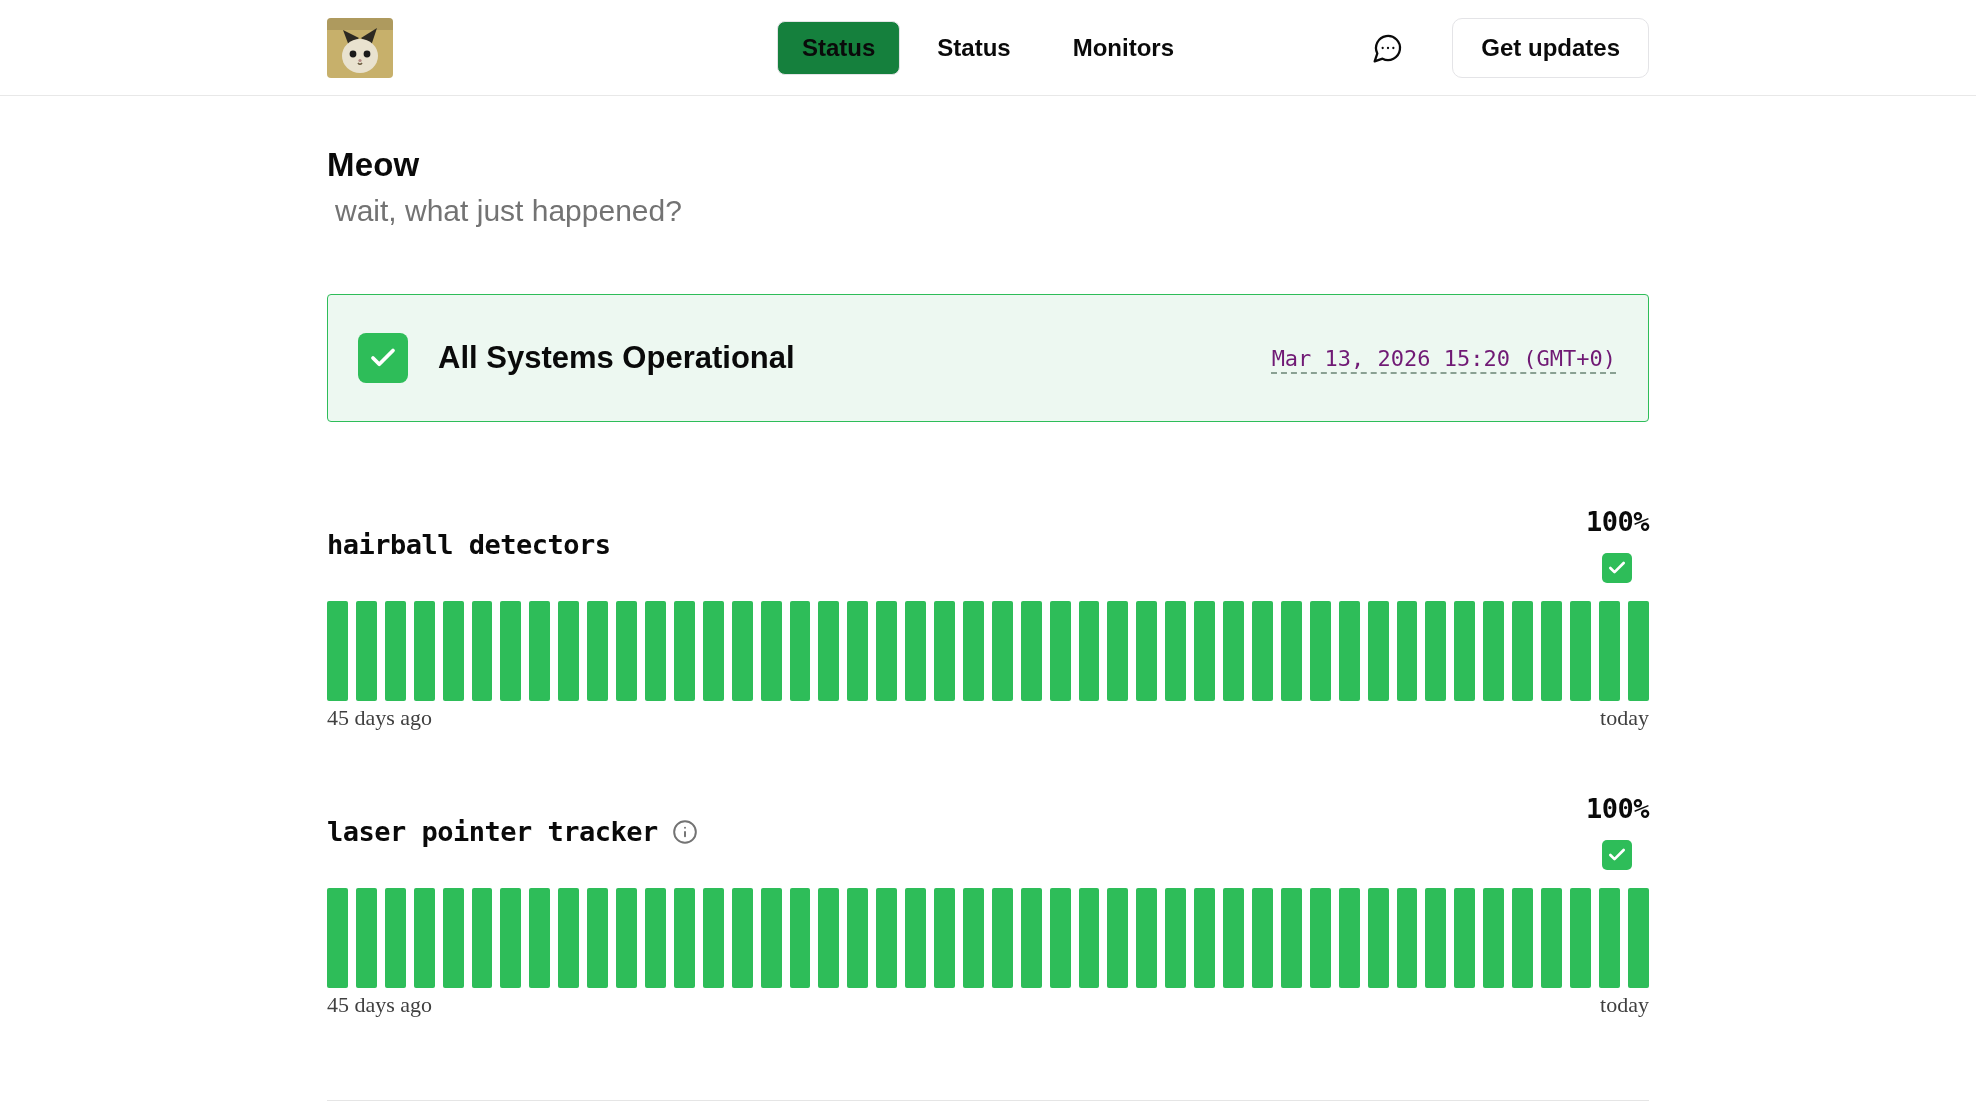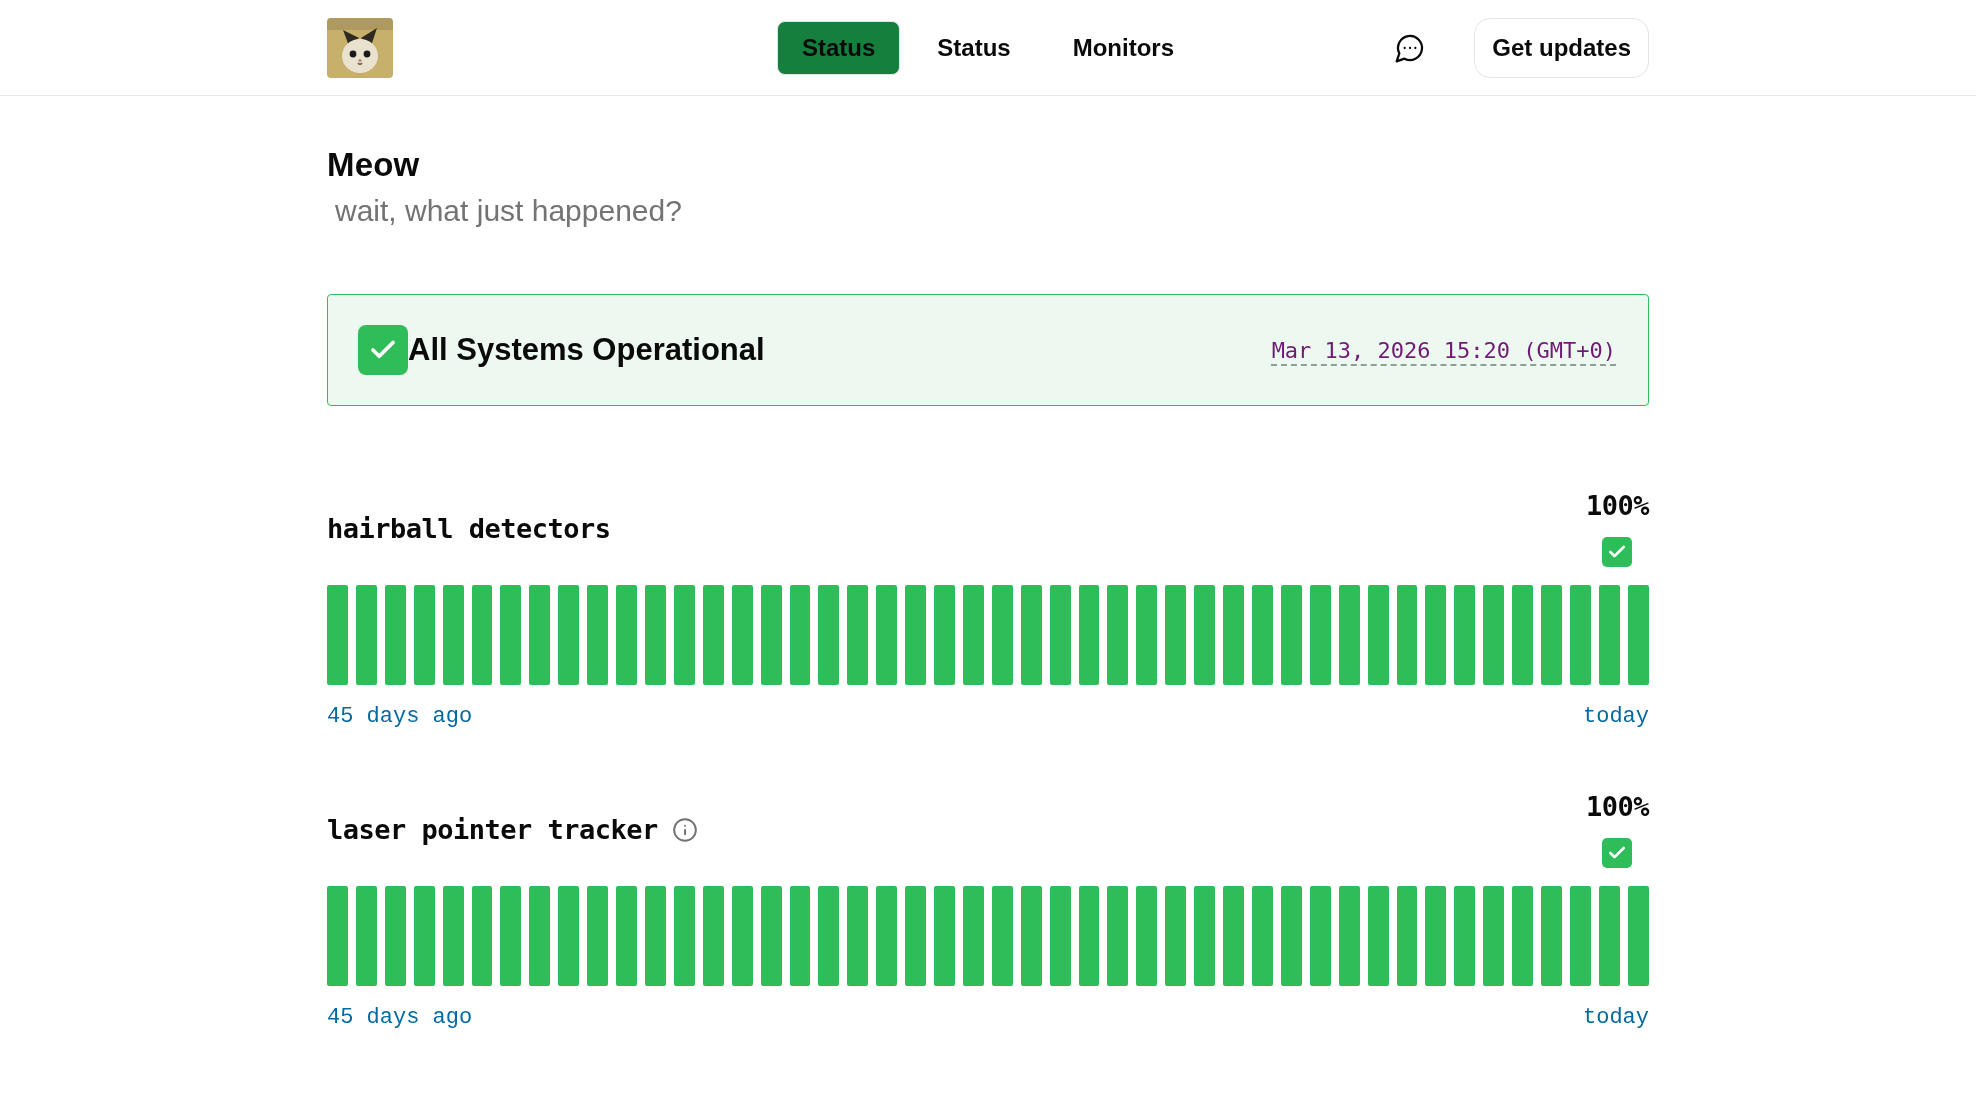--- a/index.html
+++ b/index.html
@@ -52,39 +52,40 @@
     display: flex; align-items: center; justify-content: center;
     cursor: pointer; background: none; border: none; padding: 0;
     color: #0a0a0a;
   }
   .get-updates-btn {
     font-family: "Liberation Sans", sans-serif;
     font-size: 24px; font-weight: 600;
     color: #0a0a0a;
     background: #ffffff;
     border: 1px solid #e4e4e7;
-    border-radius: 16px;
-    padding: 15px 17px;
+    border-radius: 10px;
+    padding: 15px 28px;
     cursor: pointer;
   }
 
   
   main { padding-top: 50px; }
   .page-title { font-size: 33px; font-weight: 700; margin: 0 0 10px 0; letter-spacing: .2px; }
   .page-subtitle { font-size: 30px; color: #737373; margin: 8px; }
 
   
   .status-banner {
     margin-top: 66px;
-    height: 112px;
+    height: 128px;
     background: var(--banner-bg, #edf8f1);
     border: 1px solid var(--accent-green, #2ebd59);
     border-radius: 4px;
     display: flex; align-items: center;
     padding: 0 32px 0 30px;
+    gap: 30px;
   }
   .banner-check {
     width: 50px; height: 50px;
     background: var(--accent-green, #2ebd59);
     border-radius: 8px;
     display: flex; align-items: center; justify-content: center;
     flex: 0 0 auto;
   }
   .banner-title { font-size: 31px; font-weight: 700; }
   .banner-timestamp {
@@ -132,23 +133,23 @@
     height: 100px;
   }
   .bar {
     flex: 1 1 0;
     background: var(--accent-green, #2ebd59);
     border-radius: 2px;
     cursor: pointer;
   }
   .range-row {
     display: flex; justify-content: space-between;
-    margin-top: 19px;
-    font-family: Liberation Mono, monospace;
-    font-size: 22px; color: #0369a1;
+    margin-top: 4px;
+    font-family: Liberation Serif, serif;
+    font-size: 22px; color: #404040;
   }
 
   
   .section-divider {
     border: none; border-top: 1px solid #e5e5e5;
     margin: 82px 0 0 0;
   }
   .preview-box {
     margin-top: 62px;
     height: 420px;

